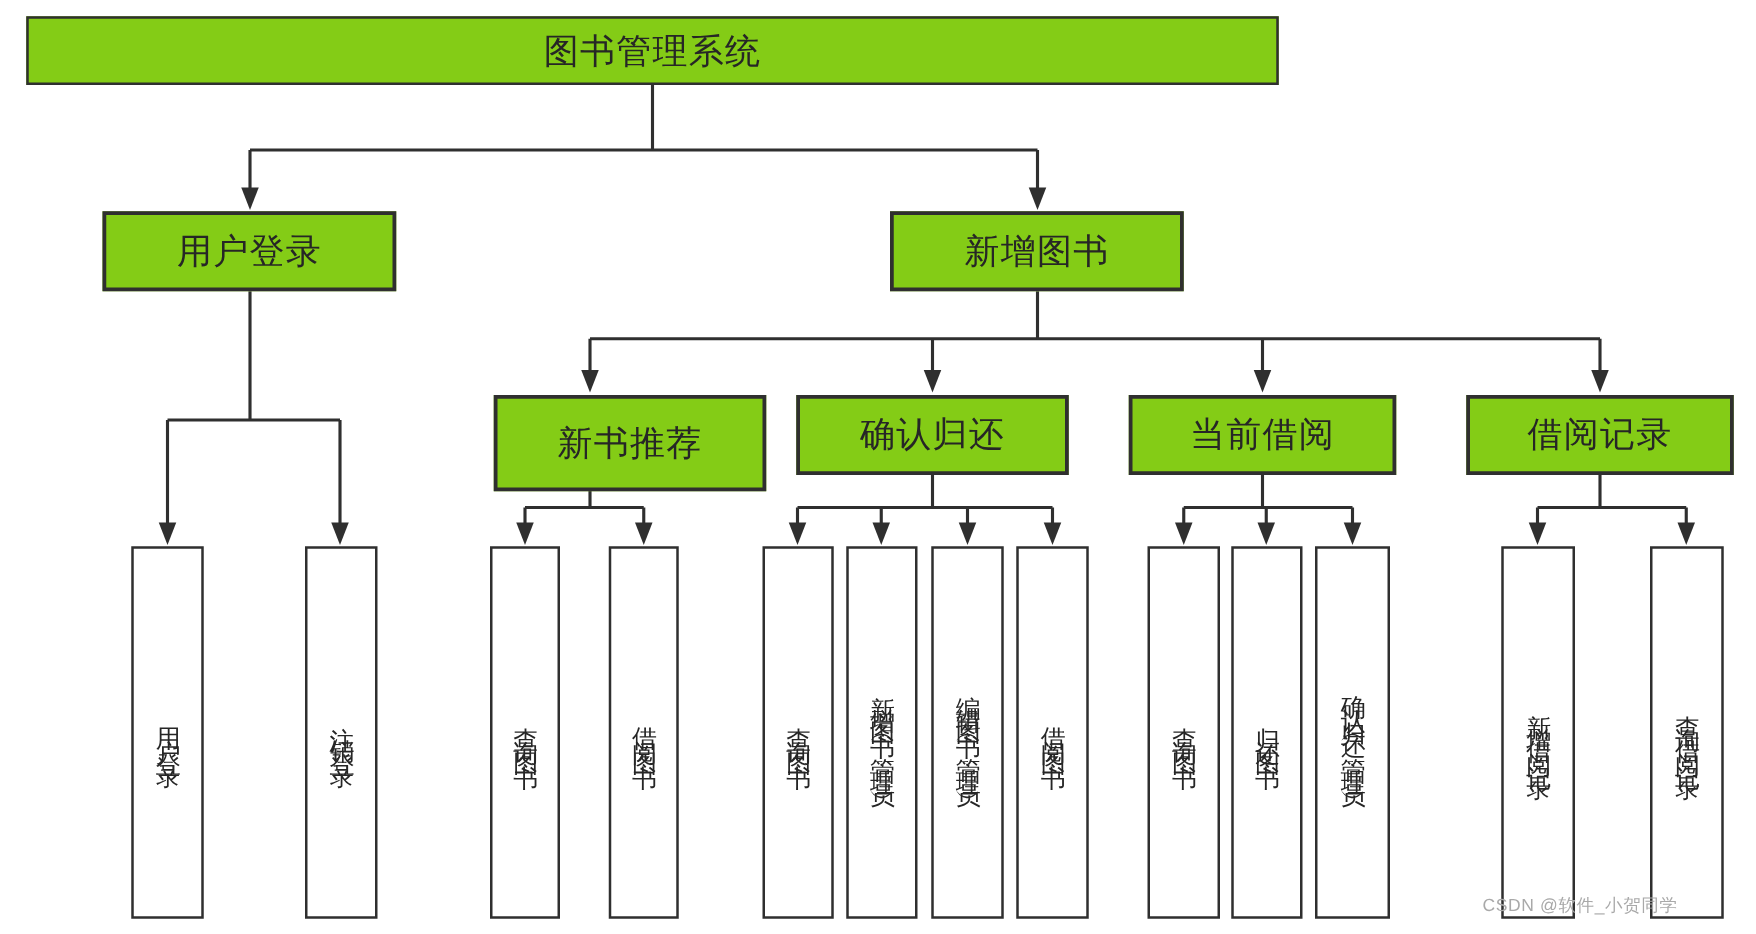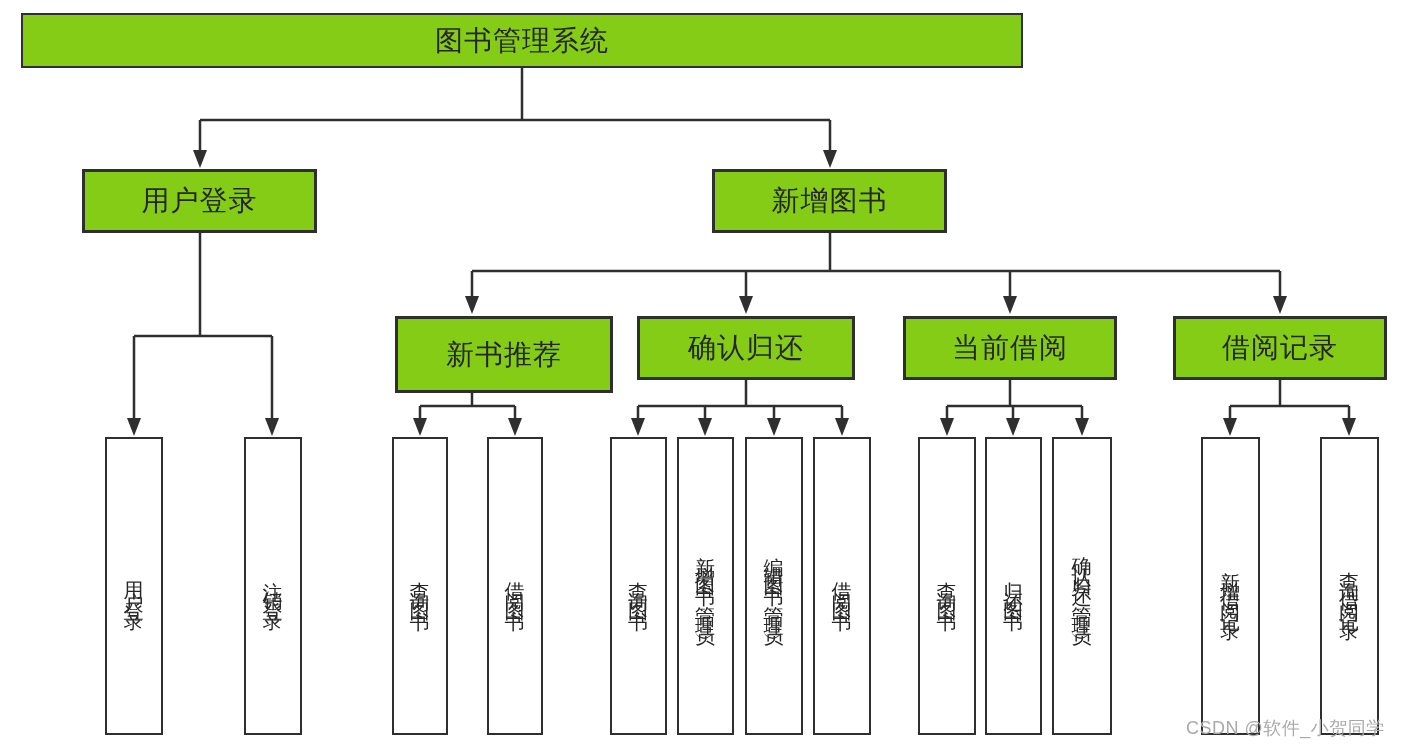--- a/index.html
+++ b/index.html
@@ -17,21 +17,21 @@
   .vbox{
     position:absolute;box-sizing:border-box;border:2.5px solid #2f2f2f;background:#ffffff;
     display:flex;align-items:center;justify-content:center;
   }
   .vbox span{
     writing-mode:vertical-rl;text-orientation:mixed;
     font-size:20px;letter-spacing:10px;line-height:1;
   }
   .watermark{
     position:absolute;left:1186px;top:716px;width:210px;
-    font-size:18px;color:#a9a9a9;letter-spacing:0.5px;white-space:nowrap;
+    font-size:14px;color:#a9a9a9;letter-spacing:0.5px;white-space:nowrap;
   }
 </style>
 </head>
 <body>
 
 <div class="stage">
 
   <svg class="wires" viewBox="0 0 1405 747" xmlns="http://www.w3.org/2000/svg">
     <g stroke="#2f2f2f" stroke-width="2.5" fill="none">
       <path d="M522 68 V120 M200 120 H830 M200 120 V152 M830 120 V152"></path>

